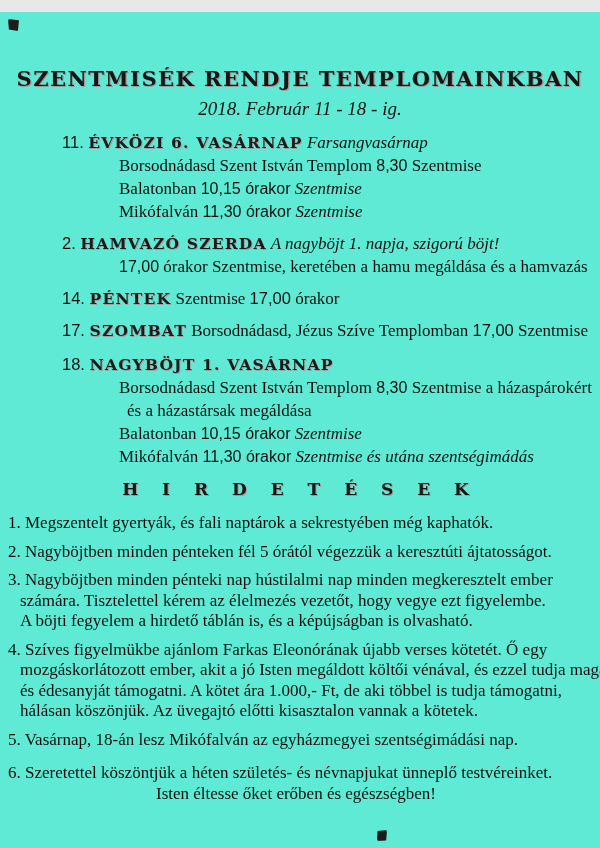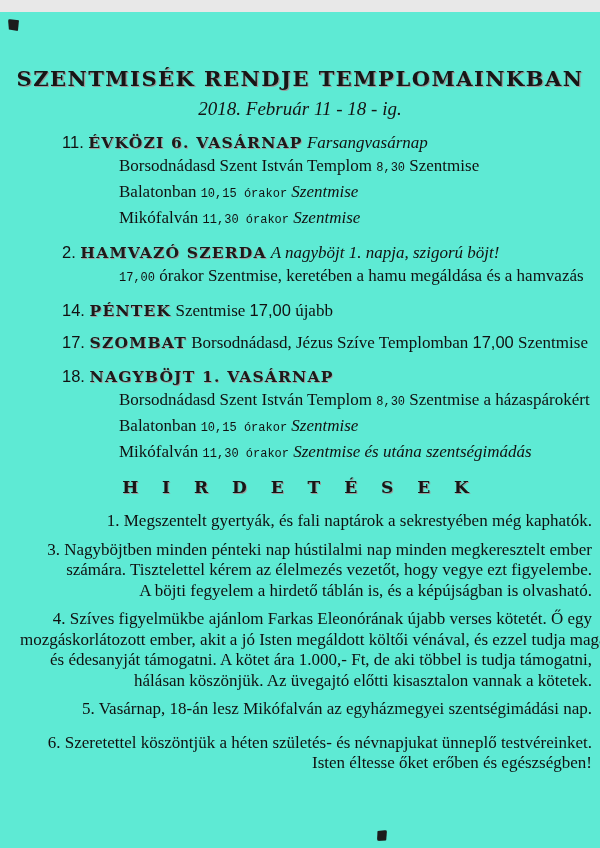--- a/index.html
+++ b/index.html
@@ -47,37 +47,37 @@
   .seg-num{font-family:"Liberation Sans", sans-serif;font-size:16.5px;}
   .seg-head{
     font-family:"DejaVu Serif", serif;
     font-weight:700;
     font-size:15.5px;
     letter-spacing:1.2px;
     color:#1b1b1b;
     text-shadow:0.9px 0.9px 0 #a0a0a0;
   }
   .seg-serif{font-family:"Liberation Serif", serif;}
-  .seg-sans{font-family:Liberation Mono, monospace;font-size:12px;}
+  .seg-sans{font-family:Liberation Sans, sans-serif;font-size:16px;}
   .seg-italic{font-family:"Liberation Serif", serif;font-style:italic;}
 
   .announce-title{
     margin-top:9px;
     text-align:center;
     font-family:"DejaVu Serif", serif;
     font-weight:700;
     font-size:17px;
     letter-spacing:9px;
     color:#161616;
     text-shadow:1px 1px 0 #9a9a9a;
     line-height:24px;
   }
 
   .announcements{margin:12px 8px 0 8px;font-size:17px;line-height:20.5px;color:#101010;}
-  .announce-item{margin-bottom:8px;text-align:right;}
+  .announce-item{margin-bottom:8px;}
   .announce-item.gap-top{margin-top:13px;}
   .a-line{white-space:nowrap;}
   .a-line.ind1{padding-left:12px;}
   .a-line.ind2{padding-left:148px;}
 </style>
 </head>
 <body>
 
 <div class="page">
   <div class="ink-mark tl"></div>
@@ -91,38 +91,42 @@
         <div class="day-heading"><span class="seg-num">11. </span><span class="seg-head">ÉVKÖZI 6. VASÁRNAP</span><span class="seg-italic"> Farsangvasárnap</span></div>
         <div class="sched-line"><span class="seg-serif">Borsodnádasd Szent István Templom </span><span class="seg-sans">8,30</span><span class="seg-serif"> Szentmise</span></div>
         <div class="sched-line"><span class="seg-serif">Balatonban </span><span class="seg-sans">10,15 órakor</span><span class="seg-italic"> Szentmise</span></div>
         <div class="sched-line"><span class="seg-serif">Mikófalván </span><span class="seg-sans">11,30 órakor</span><span class="seg-italic"> Szentmise</span></div>
       </div>
       <div class="day-entry">
         <div class="day-heading"><span class="seg-num">2. </span><span class="seg-head">HAMVAZÓ SZERDA</span><span class="seg-italic"> A nagyböjt 1. napja, szigorú böjt!</span></div>
         <div class="sched-line"><span class="seg-sans">17,00</span><span class="seg-serif"> órakor Szentmise, keretében a hamu megáldása és a hamvazás</span></div>
       </div>
       <div class="day-entry">
-        <div class="day-heading"><span class="seg-num">14. </span><span class="seg-head">PÉNTEK</span><span class="seg-serif"> Szentmise </span><span class="seg-num">17,00</span><span class="seg-serif"> újabb</span></div>
+        <div class="day-heading"><span class="seg-num">14. </span><span class="seg-head">PÉNTEK</span><span class="seg-serif"> Szentmise </span><span class="seg-num">17,00</span><span class="seg-serif"> órakor</span></div>
       </div>
       <div class="day-entry gap-big">
         <div class="day-heading"><span class="seg-num">17. </span><span class="seg-head">SZOMBAT</span><span class="seg-serif"> Borsodnádasd, Jézus Szíve Templomban </span><span class="seg-num">17,00</span><span class="seg-serif"> Szentmise</span></div>
       </div>
       <div class="day-entry">
         <div class="day-heading"><span class="seg-num">18. </span><span class="seg-head">NAGYBÖJT 1. VASÁRNAP</span></div>
         <div class="sched-line"><span class="seg-serif">Borsodnádasd Szent István Templom </span><span class="seg-sans">8,30</span><span class="seg-serif"> Szentmise a házaspárokért</span></div>
+        <div class="sched-line ind2"><span class="seg-serif">és a házastársak megáldása</span></div>
         <div class="sched-line"><span class="seg-serif">Balatonban </span><span class="seg-sans">10,15 órakor</span><span class="seg-italic"> Szentmise</span></div>
         <div class="sched-line"><span class="seg-serif">Mikófalván </span><span class="seg-sans">11,30 órakor</span><span class="seg-italic"> Szentmise és utána szentségimádás</span></div>
       </div>
     </div>
 
   <div class="announce-title">H I R D E T É S E K</div>
 
   <div class="announcements" id="announcements">
       <div class="announce-item">
         <div class="a-line">1. Megszentelt gyertyák, és fali naptárok  a sekrestyében még kaphatók.</div>
+      </div>
+      <div class="announce-item">
+        <div class="a-line">2. Nagyböjtben minden pénteken fél 5 órától végezzük a keresztúti ájtatosságot.</div>
       </div>
       <div class="announce-item">
         <div class="a-line">3. Nagyböjtben minden pénteki nap hústilalmi nap minden megkeresztelt ember</div>
         <div class="a-line ind1">számára. Tisztelettel kérem az élelmezés vezetőt, hogy vegye ezt figyelembe.</div>
         <div class="a-line ind1">A böjti fegyelem a hirdető táblán is, és a képújságban is olvasható.</div>
       </div>
       <div class="announce-item">
         <div class="a-line">4. Szíves figyelmükbe ajánlom Farkas Eleonórának újabb verses kötetét. Ő egy</div>
         <div class="a-line ind1">mozgáskorlátozott ember, akit a jó Isten megáldott költői vénával, és ezzel tudja magát</div>
         <div class="a-line ind1">és édesanyját támogatni. A kötet ára 1.000,- Ft, de aki többel is tudja támogatni,</div>

